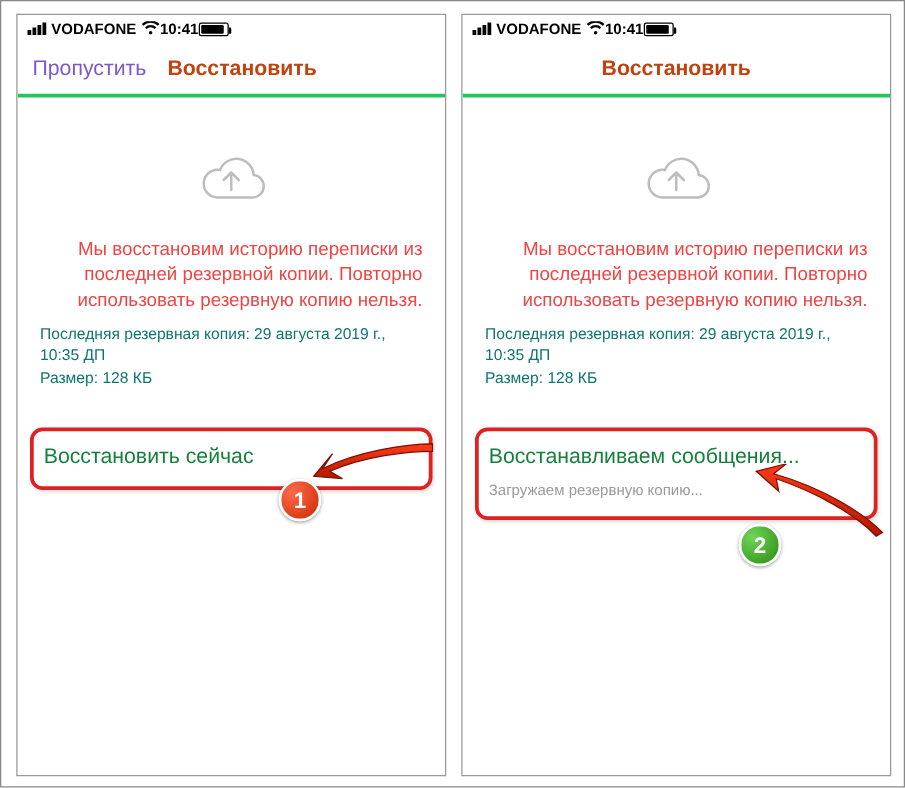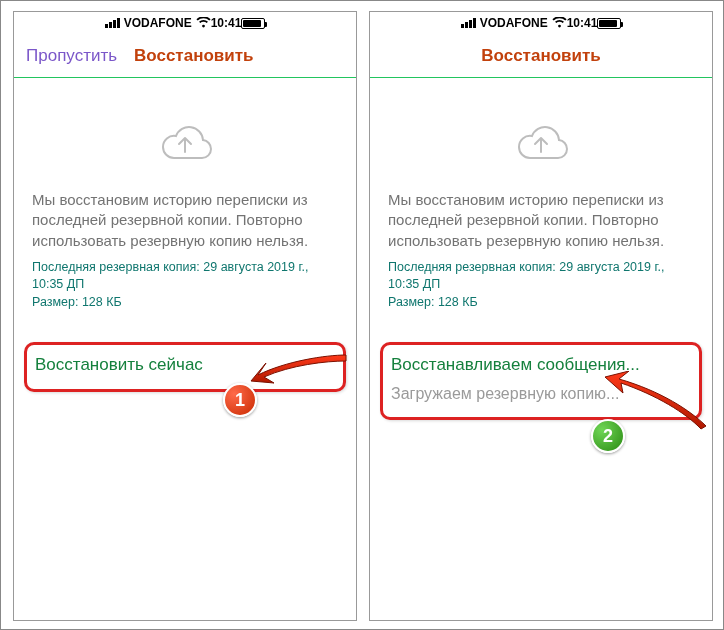--- a/index.html
+++ b/index.html
@@ -17,21 +17,21 @@
     top: 10px;
     background: #fff;
     border: 1px solid #999;
     overflow: hidden;
   }
   .phone.left { left: 12px; }
   .phone.right { left: 368px; }
   .status-bar {
     display: flex;
     align-items: center;
-    justify-content: center;
+    justify-content: flex-start;
     height: 22px;
     padding: 0 8px;
     font-size: 12px;
     font-weight: 600;
     color: #000;
   }
   .sb-left, .sb-right { display: flex; align-items: center; gap: 4px; }
   .signal-bars {
     display: flex; align-items: flex-end; gap: 1px;
   }
@@ -49,21 +49,21 @@
   }
   .battery::after {
     content: ""; position: absolute; right: -3px; top: 3px; width: 2px; height: 5px; background: #000; border-radius: 0 1px 1px 0;
   }
   .battery-fill { width: 90%; height: 100%; background: #000; border-radius: 1px; }
   .nav-bar {
     height: 44px;
     display: flex;
     align-items: center;
     position: relative;
-    border-bottom: 1px solid #22c55e;
+    border-bottom: 3px solid #22c55e;
     padding: 0 12px;
   }
   .nav-skip {
     color: #7b57c9;
     font-size: 17px;
     position: absolute;
     left: 12px;
   }
   .nav-title {
     width: 100%;
@@ -75,22 +75,23 @@
   .nav-bar.has-skip .nav-title { text-align: left; padding-left: 108px; }
   .content {
     padding: 30px 18px 0 18px;
   }
   .cloud-icon {
     width: 64px; height: 48px; margin: 10px auto 24px auto; display: block;
   }
   .cloud-icon svg { width: 100%; height: 100%; }
   .main-text {
     font-size: 15px;
-    color: #737373;
+    color: #ef4444;
     line-height: 1.35;
+    text-align: right;
   }
   .meta-text {
     margin-top: 8px;
     font-size: 12.5px;
     color: #0f766e;
     line-height: 1.4;
   }
   .action-box {
     position: absolute;
     left: 10px; right: 10px;
@@ -101,21 +102,21 @@
     box-shadow: 1px 1px 3px rgba(0,0,0,0.15);
     background: #fff;
   }
   .action-box.tall { }
   .action-link {
     color: #15803d;
     font-size: 17px;
   }
   .sub-status {
     margin-top: 10px;
-    font-size: 16px;
+    font-size: 12px;
     color: #9a9a9a;
   }
   .step-badge {
     position: absolute;
     width: 34px; height: 34px;
     border-radius: 50%;
     display: flex; align-items: center; justify-content: center;
     font-size: 18px; font-weight: 700; color: #fff;
     border: 2px solid #fff;
     box-shadow: 0 1px 3px rgba(0,0,0,0.4);

